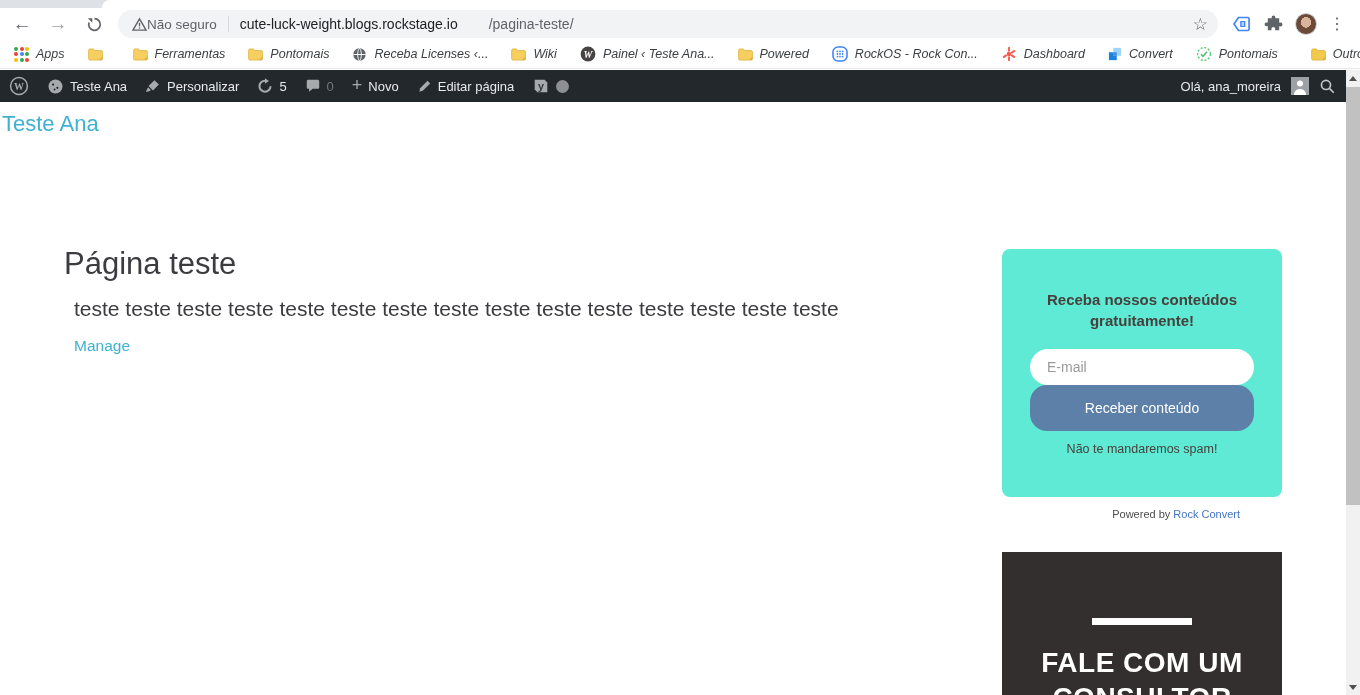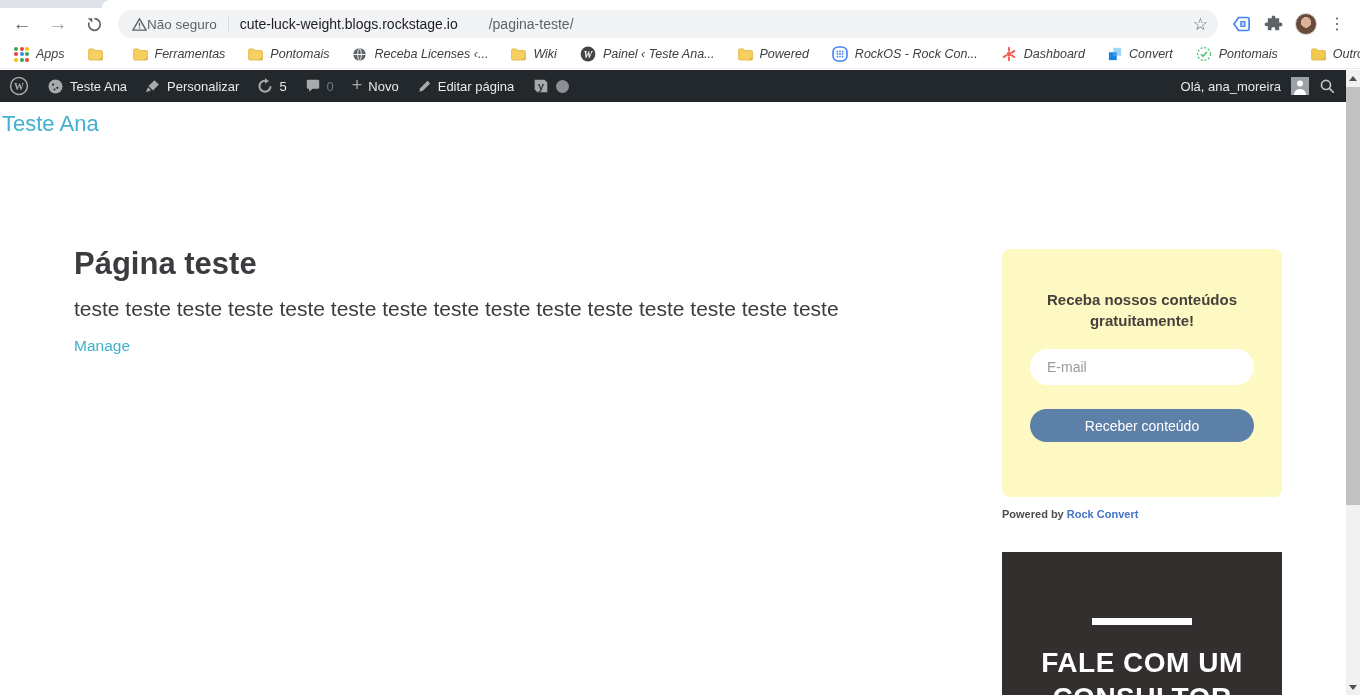--- a/index.html
+++ b/index.html
@@ -40,35 +40,35 @@
   
   .adminbar { position:absolute; left:0; top:0; right:14px; height:32px; background:#23282d;
               display:flex; align-items:center; color:#e8eaec; font-size:13px; }
   .ab-item { display:flex; align-items:center; gap:6px; padding:0 9px; height:32px; white-space:nowrap; }
   .ab-count-dim { color:#72777c; }
   .ab-right { margin-left:auto; display:flex; align-items:center; gap:10px; padding-right:10px; }
   .ab-circle { width:13px; height:13px; border-radius:50%; background:#8c8f94; }
   .ab-plus { font-size:18px; color:#a7aaad; line-height:1; margin-top:-2px; }
   
   .site-title { position:absolute; left:2px; top:41px; font-size:22px; color:#41b1d1; }
-  .page-title { position:absolute; left:74px; top:176px; font-size:31px; font-weight:700; color:#3c3c40; }
+  .page-title { position:absolute; left:64px; top:176px; font-size:31px; font-weight:400; color:#3c3c40; }
   .body-text  { position:absolute; left:74px; top:227px; font-size:21px; color:#3c3c40; }
   .edit-link  { position:absolute; left:74px; top:267px; font-size:15.5px; color:#41b1d1; }
   
   .widget { position:absolute; left:1002px; top:179px; width:280px; height:248px;
-            background:#fef9c3; border-radius:8px; text-align:center; }
+            background:#5eead4; border-radius:8px; text-align:center; }
   .widget-title { margin:40px 28px 0; font-size:15px; font-weight:bold; color:#46413d; line-height:1.4; }
   .email-input { margin-top:18px; width:224px; height:36px; border:none; border-radius:18px;
                  background:#fff; padding:0 17px; font-size:14px; color:#333; font-family:"Liberation Sans",sans-serif; }
   .email-input::placeholder { color:#9a9a9a; }
-  .submit-btn { margin-top:24px; width:224px; height:33px; border:none; border-radius:17px;
+  .submit-btn { margin-top:0; width:224px; height:46px; border:none; border-radius:17px;
                 background:#5d80a8; color:#fff; font-size:14px; font-family:"Liberation Sans",sans-serif; }
   .disclaimer { margin-top:11px; font-size:12.5px; color:#46413d; }
-  .powered { position:absolute; left:1002px; top:438px; width:280px; text-align:left;
-             font-size:11px; color:#4c4c4c;font-weight:bold; }
+  .powered { position:absolute; left:960px; top:438px; width:280px; text-align:right;
+             font-size:11px; color:#4c4c4c; }
   .powered a { color:#4374c4; text-decoration:none; }
   
   .banner { position:absolute; left:1002px; top:482px; width:280px; height:220px; background:#332f2e;
             text-align:center; }
   .banner-bar { width:100px; height:7px; background:#fff; margin:66px auto 0; }
   .banner-text { margin:20px 10px 0; color:#fff; font-size:28px; font-weight:bold; line-height:1.25; letter-spacing:0.5px; }
   
   .scrollbar { position:absolute; right:0; top:0; width:14px; height:100%; background:#f1f1f1; }
   .sb-thumb { position:absolute; left:0; top:17px; width:14px; height:418px; background:#c1c1c1; }
   .sb-arrow { position:absolute; left:0; width:14px; height:16px; display:flex; align-items:center; justify-content:center; }
@@ -311,20 +311,21 @@
 
     <a class="site-title">Teste Ana</a>
     <h1 class="page-title">Página teste</h1>
     <p class="body-text">teste teste teste teste teste teste teste teste teste teste teste teste teste teste teste</p>
     <a class="edit-link">Manage</a>
 
     <div class="widget">
       <div class="widget-title">Receba nossos conteúdos gratuitamente!</div>
       <input class="email-input" type="text" placeholder="E-mail" style="">
       <button class="submit-btn">Receber conteúdo</button>
+      <div class="disclaimer">Não te mandaremos spam!</div>
     </div>
     <div class="powered">
       <span>Powered by</span>
       <a href="#">Rock Convert</a>
     </div>
 
     <div class="banner">
       <div class="banner-bar"></div>
       <div class="banner-text">FALE COM UM CONSULTOR</div>
     </div>

